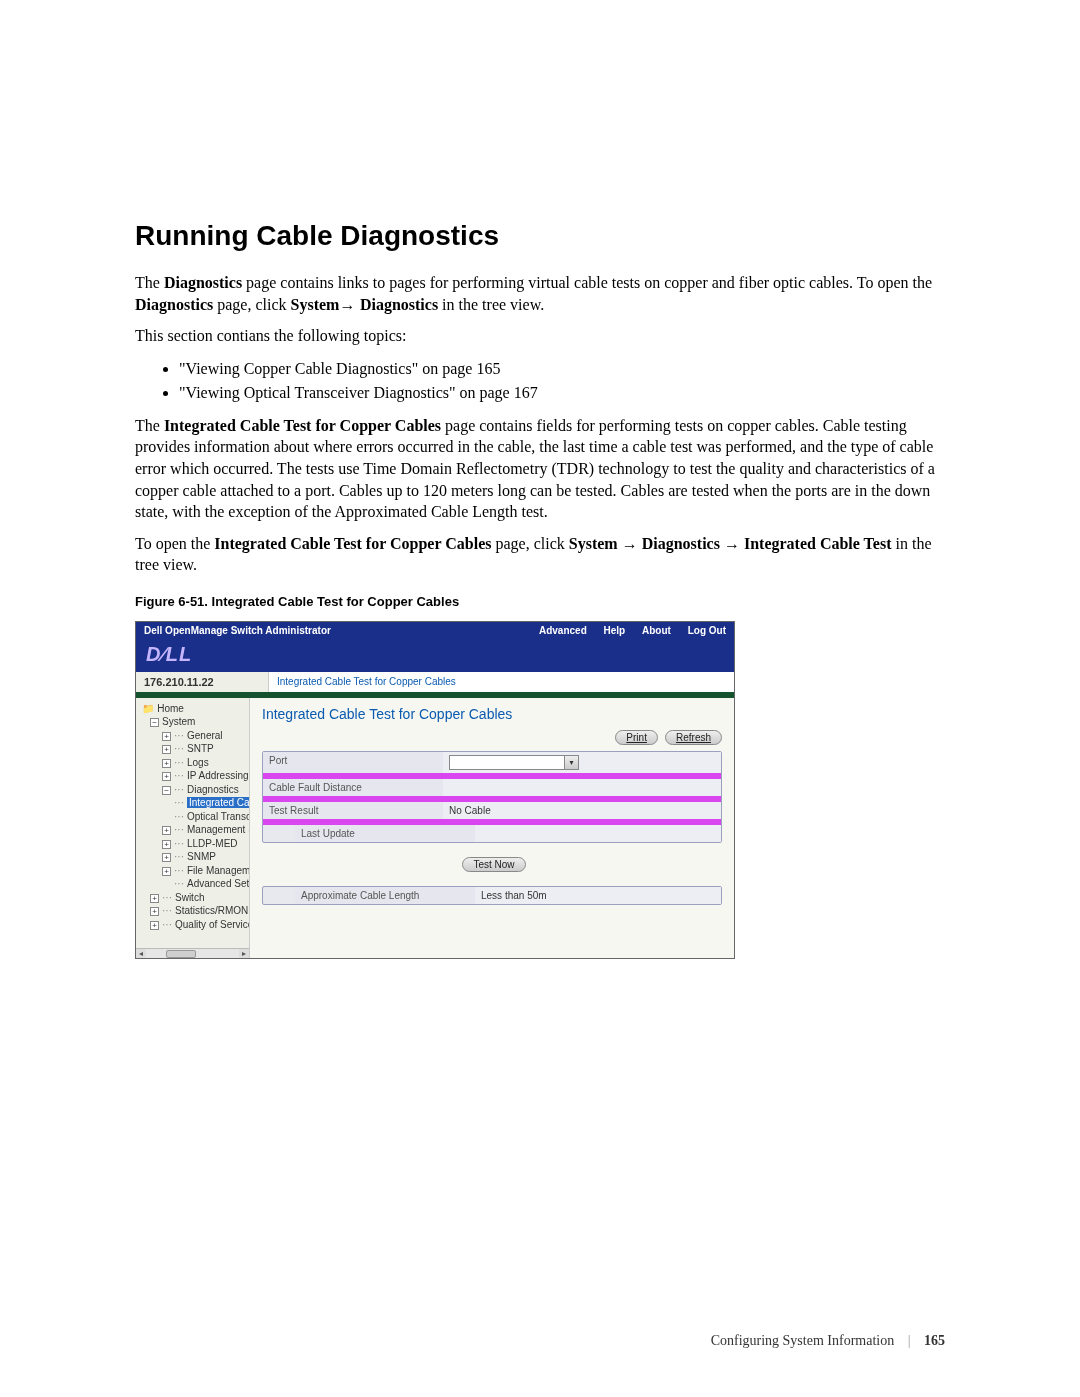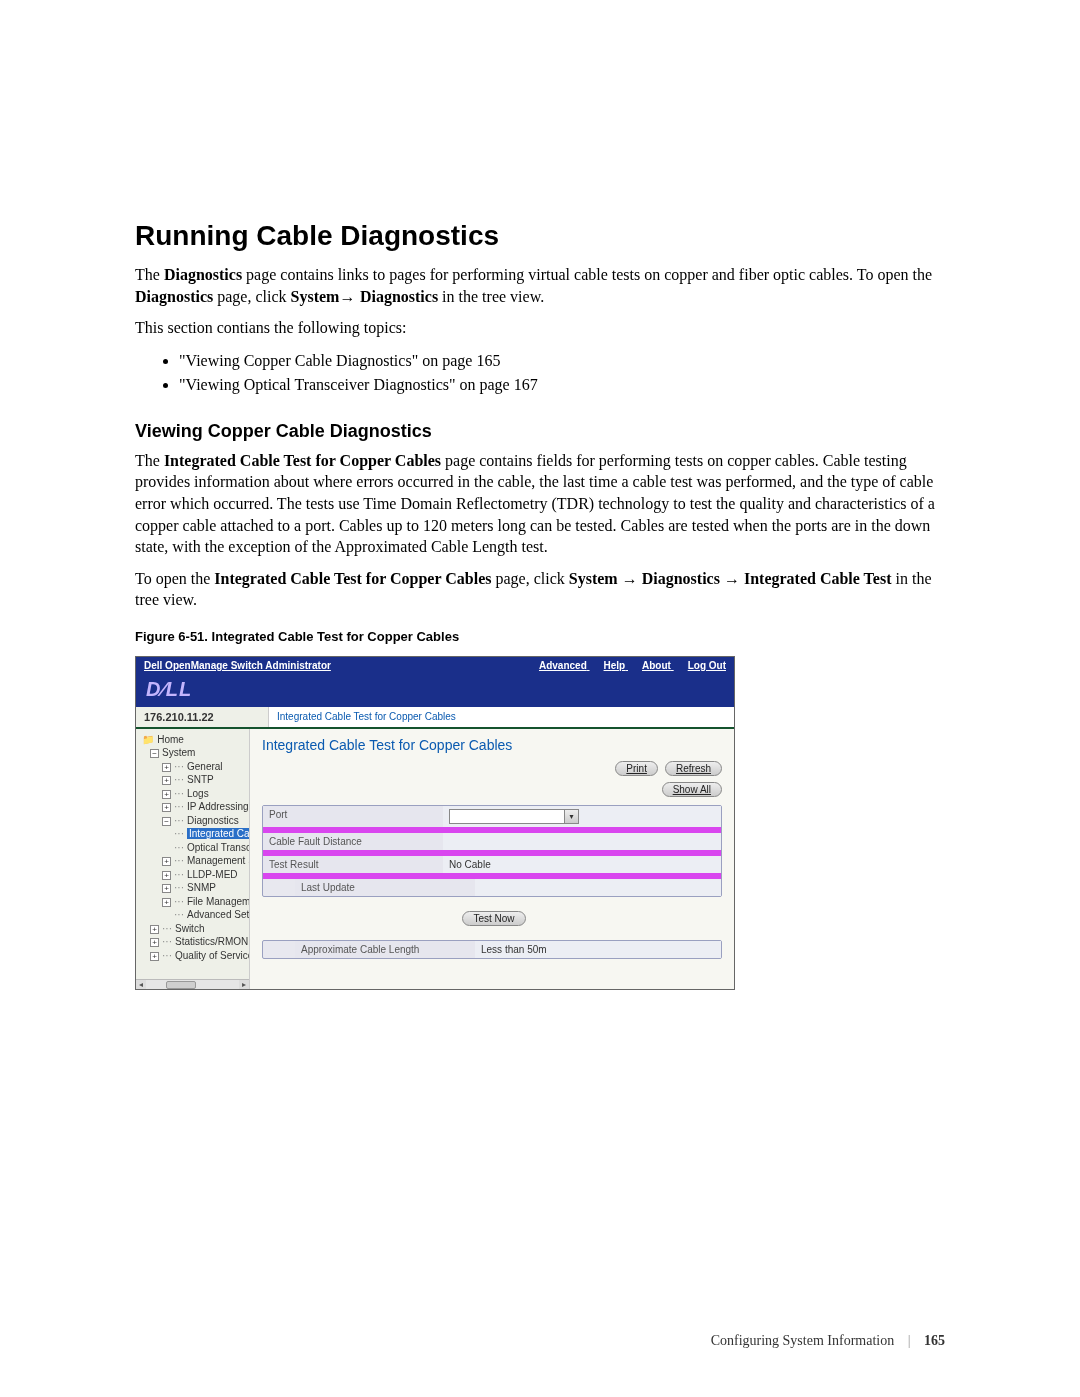--- a/index.html
+++ b/index.html
@@ -1,33 +1,33 @@
 <!DOCTYPE html>
 <html><head>
 <meta charset="utf-8">
 <style>
   * { margin: 0; padding: 0; box-sizing: border-box; }
   body { font-family: Georgia, 'Times New Roman', serif; background: #fff; color: #000; }
   .page { width: 1080px; height: 1397px; position: relative; padding: 220px 135px 60px 135px; }
-  h1 { font-family: Arial, Helvetica, sans-serif; font-weight: bold; font-size: 28px; margin-bottom: 12px; }
+  h1 { font-family: Arial, Helvetica, sans-serif; font-weight: bold; font-size: 28px; margin-bottom: 20px; }
   h2 { font-family: Arial, Helvetica, sans-serif; font-weight: bold; font-size: 18px; margin-top: 24px; margin-bottom: 8px; }
   p { font-size: 16px; line-height: 1.35; margin-bottom: 10px; }
   ul { margin-left: 44px; margin-bottom: 10px; }
   ul li { font-size: 16px; line-height: 1.5; }
   .figcap { font-family: Liberation Sans, sans-serif; font-weight: bold; font-size: 13px; margin-top: 18px; margin-bottom: 12px; }
   .b { font-weight: bold; }
   .arrow { font-family: Arial, sans-serif; }
 
   
   .shot { width: 600px; border: 1px solid #666; font-family: Arial, Helvetica, sans-serif; font-size: 11px; margin-top: 4px; }
-  .shot-titlebar { background: #1a2f8a; color: #fff; display: flex; justify-content: space-between; align-items: center; padding: 3px 8px; font-weight: bold; font-size: 10px; text-decoration: underline; }
+  .shot-titlebar { background: #1a2f8a; color: #fff; display: flex; justify-content: space-between; align-items: center; padding: 3px 8px; font-weight: bold; font-size: 10px; }
   .shot-titlebar .links span { margin-left: 14px; cursor: pointer; }
   .shot-logobar { background: #1a2f8a; padding: 4px 10px 6px; }
   .dell-logo { color: #c4b5fd; font-weight: bold; font-size: 20px; font-style: italic; letter-spacing: 1px; font-family: Arial; }
-  .shot-breadcrumb { display: flex; border-bottom: 2px solid #14532d; }
+  .shot-breadcrumb { display: flex; border-bottom: 6px solid #14532d; }
   .ip-cell { width: 133px; background: #eef0e8; border-right: 1px solid #ccc; padding: 4px 8px; font-weight: bold; color: #333; font-size: 11px; }
   .bc-cell { flex: 1; padding: 4px 8px; color: #0a5ab0; font-size: 10px; }
   .shot-body { display: flex; background: #f7f7f2; }
   .tree { width: 114px; background: #eef0e8; border-right: 1px solid #ccc; padding: 4px 2px 4px 6px; font-size: 10px; color: #333; overflow: hidden; min-height: 260px; position: relative; }
   .tree div { white-space: nowrap; line-height: 1.35; }
   .tree .l1 { margin-left: 8px; }
   .tree .l2 { margin-left: 20px; }
   .tree .l3 { margin-left: 32px; }
   .tree .sel { background: #2a6fc7; color: #fff; padding: 0 2px; }
   .tree .ico { display: inline-block; width: 9px; height: 9px; border: 1px solid #888; text-align: center; line-height: 7px; font-size: 8px; margin-right: 3px; vertical-align: middle; background: #fff; }
@@ -66,21 +66,20 @@
   <p>
     <span>The </span><span class="b">Diagnostics</span><span> page contains links to pages for performing virtual cable tests on copper and fiber optic cables. To open the </span><span class="b">Diagnostics</span><span> page, click </span><span class="b">System</span><span class="b arrow">→ </span><span class="b">Diagnostics</span><span> in the tree view.</span>
   </p>
 
   <p>This section contians the following topics:</p>
   <ul>
     <li>"Viewing Copper Cable Diagnostics" on page 165</li>
     <li>"Viewing Optical Transceiver Diagnostics" on page 167</li>
   </ul>
 
-  <h2>Viewing Copper Cable Diagnostics</h2>
 
   <p>
     <span>The </span><span class="b">Integrated Cable Test for Copper Cables</span><span> page contains fields for performing tests on copper cables. Cable testing provides information about where errors occurred in the cable, the last time a cable test was performed, and the type of cable error which occurred. The tests use Time Domain Reflectometry (TDR) technology to test the quality and characteristics of a copper cable attached to a port. Cables up to 120 meters long can be tested. Cables are tested when the ports are in the down state, with the exception of the Approximated Cable Length test.</span>
   </p>
 
   <p>
     <span>To open the </span><span class="b">Integrated Cable Test for Copper Cables</span><span> page, click </span><span class="b">System </span><span class="arrow">→</span><span class="b"> Diagnostics </span><span class="arrow">→</span><span class="b"> Integrated Cable Test</span><span> in the tree view.</span>
   </p>
 
   <div class="figcap">Figure 6-51.    Integrated Cable Test for Copper Cables</div>
@@ -128,23 +127,20 @@
           <div class="scroll-arrow sa-r">▸</div>
         </div>
       </div>
 
       <div class="content">
         <div class="content-title">Integrated Cable Test for Copper Cables</div>
         <div class="btnrow">
           <span class="pill">Print</span>
           <span class="pill">Refresh</span>
         </div>
-        <div class="showall-row">
-          <span class="pill">Show All</span>
-        </div>
 
         <div class="form-block">
           <div class="form-row">
             <div class="lab">Port</div>
             <div class="val">
               <div class="sel-box">
                 <span class="sel-arrow">▾</span>
               </div>
             </div>
           </div>

